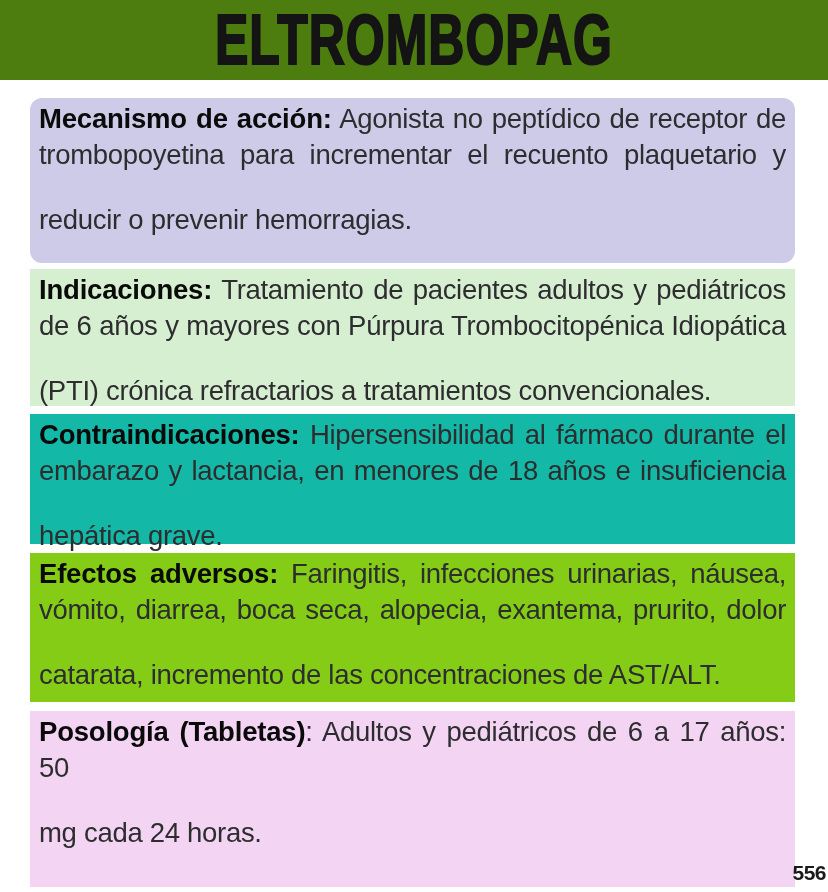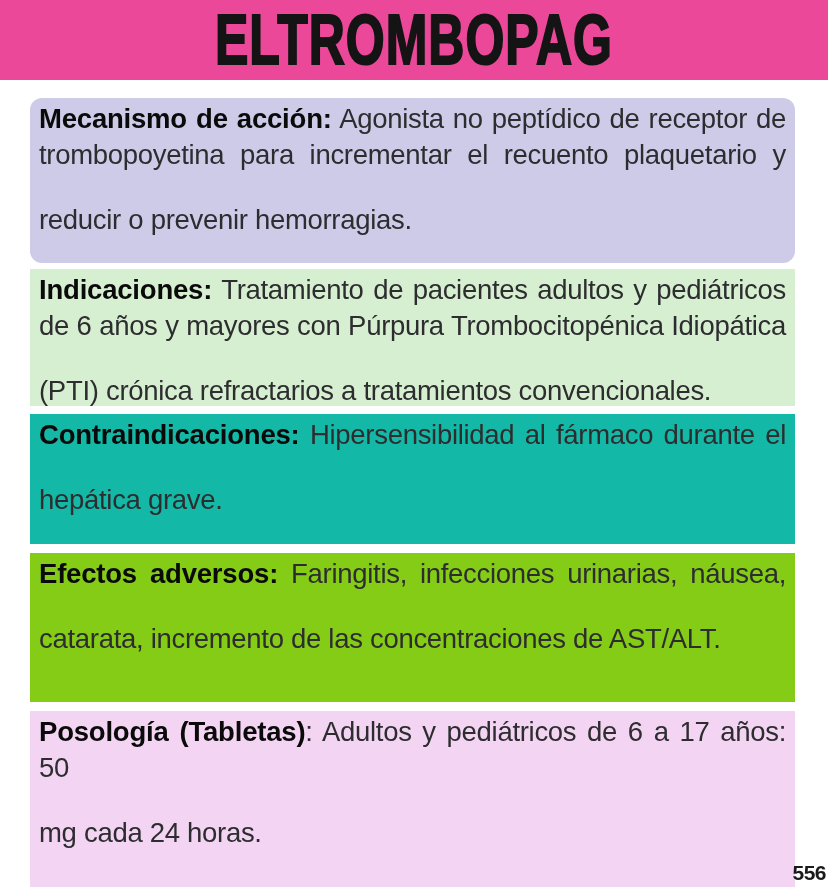--- a/index.html
+++ b/index.html
@@ -73,43 +73,45 @@
     font-weight: 700;
     color: #1a1a1a;
     letter-spacing: -0.5px;
   }
 </style>
 </head>
 <body>
 
 <div class="page">
 
-  <div class="header" style="background: #ec4899;">
+  <div class="header" style="background: #4d7c0f;">
     <span class="title">ELTROMBOPAG</span>
   </div>
 
   <section class="card s-mecanismo" style="background: rgb(205, 203, 232); border-radius: 12px;">
     <div class="line"><span class="hd">Mecanismo de acción:</span> <span>Agonista no peptídico de receptor de</span></div>
     <div class="line">trombopoyetina para incrementar el recuento plaquetario y</div>
     <div class="line last">reducir o prevenir hemorragias.</div>
   </section>
 
   <section class="card s-indicaciones" style="background: rgb(215, 239, 209);">
     <div class="line"><span class="hd">Indicaciones:</span> <span>Tratamiento de pacientes adultos y pediátricos</span></div>
     <div class="line">de 6 años y mayores con Púrpura Trombocitopénica Idiopática</div>
     <div class="line last">(PTI) crónica refractarios a tratamientos convencionales.</div>
   </section>
 
   <section class="card s-contraindicaciones" style="background: #14b8a6;">
     <div class="line"><span class="hd">Contraindicaciones:</span> <span>Hipersensibilidad al fármaco durante el</span></div>
+    <div class="line">embarazo y lactancia, en menores de 18 años e insuficiencia</div>
     <div class="line last">hepática grave.</div>
   </section>
 
   <section class="card s-efectos" style="background: #84cc16;">
     <div class="line"><span class="hd">Efectos adversos:</span> <span>Faringitis, infecciones urinarias, náusea,</span></div>
+    <div class="line">vómito, diarrea, boca seca, alopecia, exantema, prurito, dolor</div>
     <div class="line last">catarata, incremento de las concentraciones de AST/ALT.</div>
   </section>
 
   <section class="card s-posologia" style="background: rgb(243, 213, 243);">
     <div class="line"><span class="hd">Posología (Tabletas)</span><span>: Adultos y pediátricos de 6 a 17 años: 50</span></div>
     <div class="line last">mg cada 24 horas.</div>
   </section>
 
   <div class="page-number">556</div>
 

